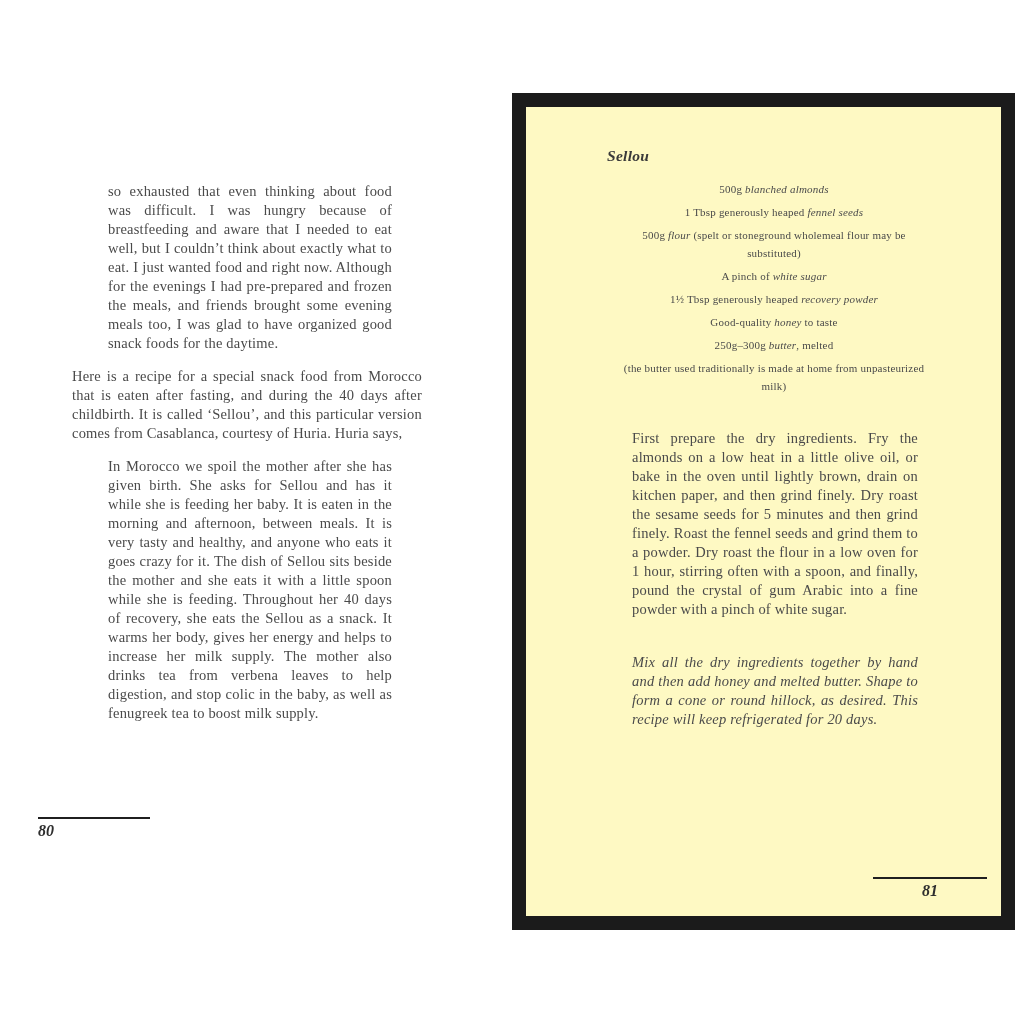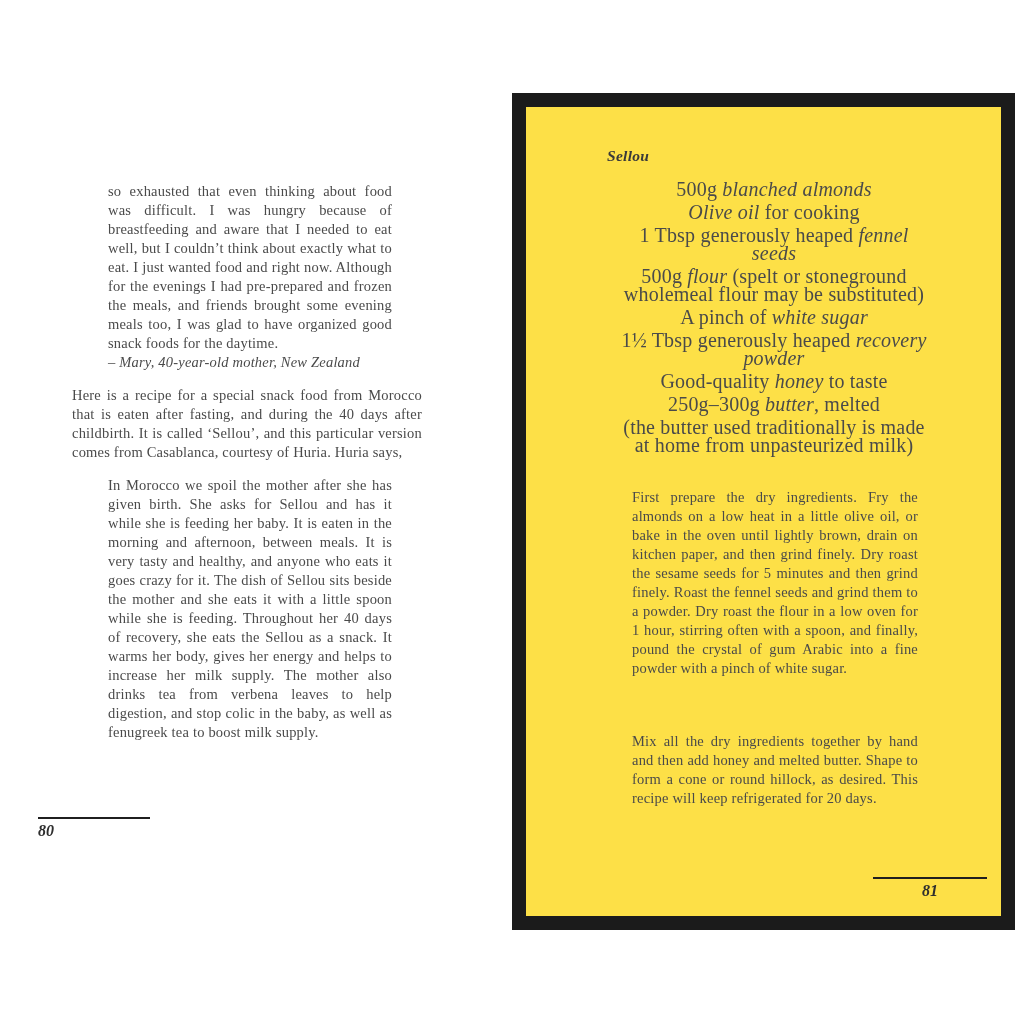--- a/index.html
+++ b/index.html
@@ -67,85 +67,84 @@
   .page-footer-left .page-number { text-align: left; }
   
   .recipe-frame {
     position: absolute;
     left: 512px;
     top: 93px;
     width: 503px;
     height: 837px;
     box-sizing: border-box;
     border: 14px solid #1b1b1b;
-    background: #fde047;
+    background: #fef9c3;
   }
   .recipe-title {
     margin: 40px 0 0 81px;
     font-weight: bold;
     font-style: italic;
     font-size: 15.5px;
     color: #3a3a3a;
     letter-spacing: 0.3px;
   }
   .ingredients-list {
     width: 312px;
     margin: 15px 0 0 92px;
     text-align: center;
-    font-size: 20px;
+    font-size: 11px;
     letter-spacing: 0.2px;
   }
   .ingredient-line {
     line-height: 18px;
     margin-bottom: 5px;
   }
   .instructions {
     width: 286px;
     margin: 34px 0 0 106px;
     text-align: justify;
     font-size: 14.5px;
     line-height: 19px;
     letter-spacing: 0.2px;
   }
   .instruction-paragraph + .instruction-paragraph {
-    margin-top: 54px;
+    margin-top: 34px;
+    font-style: italic;
   }
   .page-footer-right {
     position: absolute;
     right: 14px;
     bottom: 16px;
     width: 114px;
     text-align: center;
   }
 </style>
 </head>
 <body>
 
 <div class="left-page">
   <div class="quote-block">
     <div>so exhausted that even thinking about food was difficult. I was hungry because of breastfeeding and aware that I needed to eat well, but I couldn’t think about exactly what to eat. I just wanted food and right now. Although for the evenings I had pre-prepared and frozen the meals, and friends brought some evening meals too, I was glad to have organized good snack foods for the daytime.</div>
-    <div class="quote-attribution">– Mary, 40-year-old mother, New Zealand</div>
   </div>
 
   <div class="intro-paragraph">Here is a recipe for a special snack food from Morocco that is eaten after fasting, and during the 40 days after childbirth. It is called ‘Sellou’, and this particular version comes from Casablanca, courtesy of Huria. Huria says,</div>
 
   <div class="quote-block quote-block-2">In Morocco we spoil the mother after she has given birth. She asks for Sellou and has it while she is feeding her baby. It is eaten in the morning and afternoon, between meals. It is very tasty and healthy, and anyone who eats it goes crazy for it. The dish of Sellou sits beside the mother and she eats it with a little spoon while she is feeding. Throughout her 40 days of recovery, she eats the Sellou as a snack. It warms her body, gives her energy and helps to increase her milk supply. The mother also drinks tea from verbena leaves to help digestion, and stop colic in the baby, as well as fenugreek tea to boost milk supply.</div>
 </div>
 
 <div class="page-footer-left">
   <div class="footer-rule"></div>
   <div class="page-number">80</div>
 </div>
 
 <div class="recipe-frame">
   <div class="recipe-title">Sellou</div>
 
   <div class="ingredients-list">
       <div class="ingredient-line">500g <i>blanched almonds</i></div>
-      <div class="ingredient-line"><i>Olive oil</i> for cooking</div>
       <div class="ingredient-line">1 Tbsp generously heaped <i>fennel seeds</i></div>
       <div class="ingredient-line">500g <i>flour</i> (spelt or stoneground wholemeal flour may be substituted)</div>
       <div class="ingredient-line">A pinch of <i>white sugar</i></div>
       <div class="ingredient-line">1½ Tbsp generously heaped <i>recovery powder</i></div>
       <div class="ingredient-line">Good-quality <i>honey</i> to taste</div>
       <div class="ingredient-line">250g–300g <i>butter</i>, melted</div>
       <div class="ingredient-line">(the butter used traditionally is made at home from unpasteurized milk)</div>
     </div>
 
   <div class="instructions">

